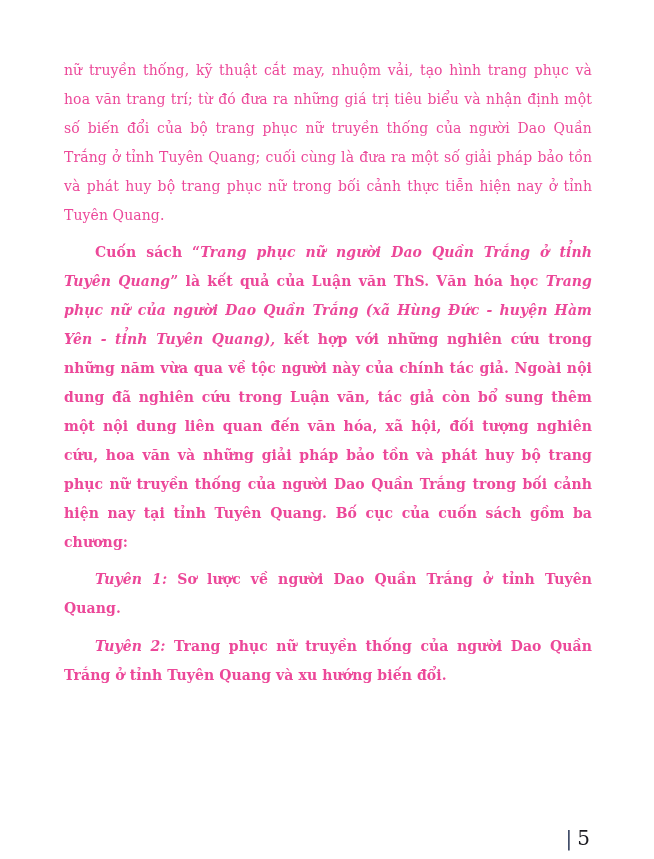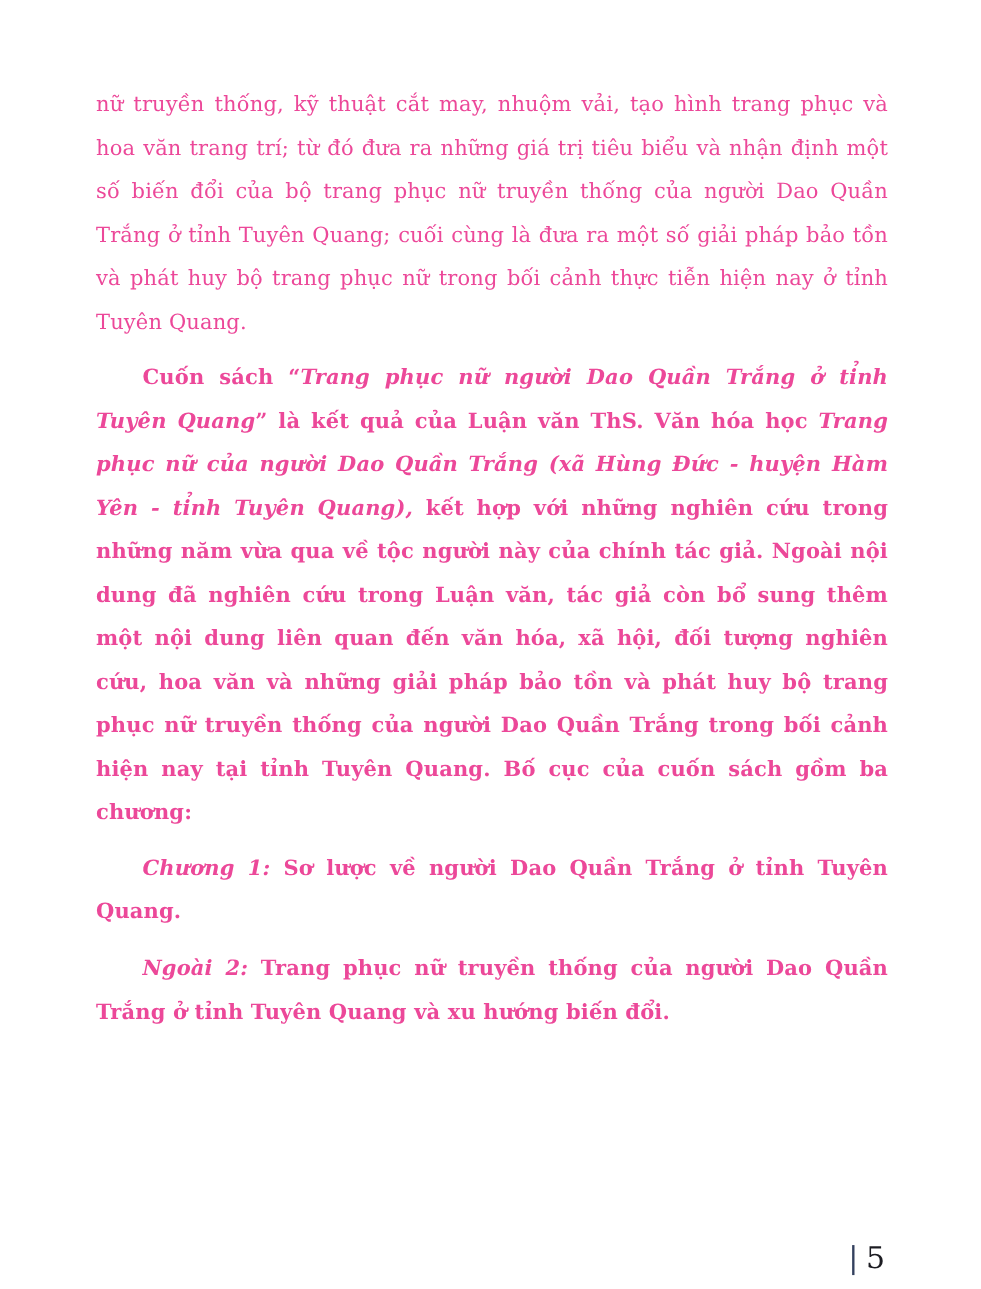--- a/index.html
+++ b/index.html
@@ -59,19 +59,19 @@
     font-weight: 400;
   }
 </style>
 </head>
 <body>
 
 <div class="page">
   <div class="text-block" id="paragraphs">
       <p class="para"><span class="run-normal">nữ truyền thống, kỹ thuật cắt may, nhuộm vải, tạo hình trang phục và hoa văn trang trí; từ đó đưa ra những giá trị tiêu biểu và nhận định một số biến đổi của bộ trang phục nữ truyền thống của người Dao Quần Trắng ở tỉnh Tuyên Quang; cuối cùng là đưa ra một số giải pháp bảo tồn và phát huy bộ trang phục nữ trong bối cảnh thực tiễn hiện nay ở tỉnh Tuyên Quang.</span></p>
       <p class="para indent"><span class="run-normal">Cuốn sách “</span><span class="run-italic">Trang phục nữ người Dao Quần Trắng ở tỉnh Tuyên Quang</span><span class="run-normal">” là kết quả của Luận văn ThS. Văn hóa học </span><span class="run-italic">Trang phục nữ của người Dao Quần Trắng (xã Hùng Đức - huyện Hàm Yên - tỉnh Tuyên Quang),</span><span class="run-normal"> kết hợp với những nghiên cứu trong những năm vừa qua về tộc người này của chính tác giả. Ngoài nội dung đã nghiên cứu trong Luận văn, tác giả còn bổ sung thêm một nội dung liên quan đến văn hóa, xã hội, đối tượng nghiên cứu, hoa văn và những giải pháp bảo tồn và phát huy bộ trang phục nữ truyền thống của người Dao Quần Trắng trong bối cảnh hiện nay tại tỉnh Tuyên Quang. Bố cục của cuốn sách gồm ba chương:</span></p>
-      <p class="para indent"><span class="run-italic">Chương 1:</span><span class="run-normal"> Sơ lược về người Dao Quần Trắng ở tỉnh Tuyên Quang.</span></p>
-      <p class="para indent"><span class="run-italic">Ngoài 2:</span><span class="run-normal"> Trang phục nữ truyền thống của người Dao Quần Trắng ở tỉnh Tuyên Quang và xu hướng biến đổi.</span></p>
+      <p class="para indent"><span class="run-italic">Tuyên 1:</span><span class="run-normal"> Sơ lược về người Dao Quần Trắng ở tỉnh Tuyên Quang.</span></p>
+      <p class="para indent"><span class="run-italic">Tuyên 2:</span><span class="run-normal"> Trang phục nữ truyền thống của người Dao Quần Trắng ở tỉnh Tuyên Quang và xu hướng biến đổi.</span></p>
     </div>
   <div class="footer">
     <span class="sep">|</span><span class="num">5</span>
   </div>
 </div>
 
 </body></html>

